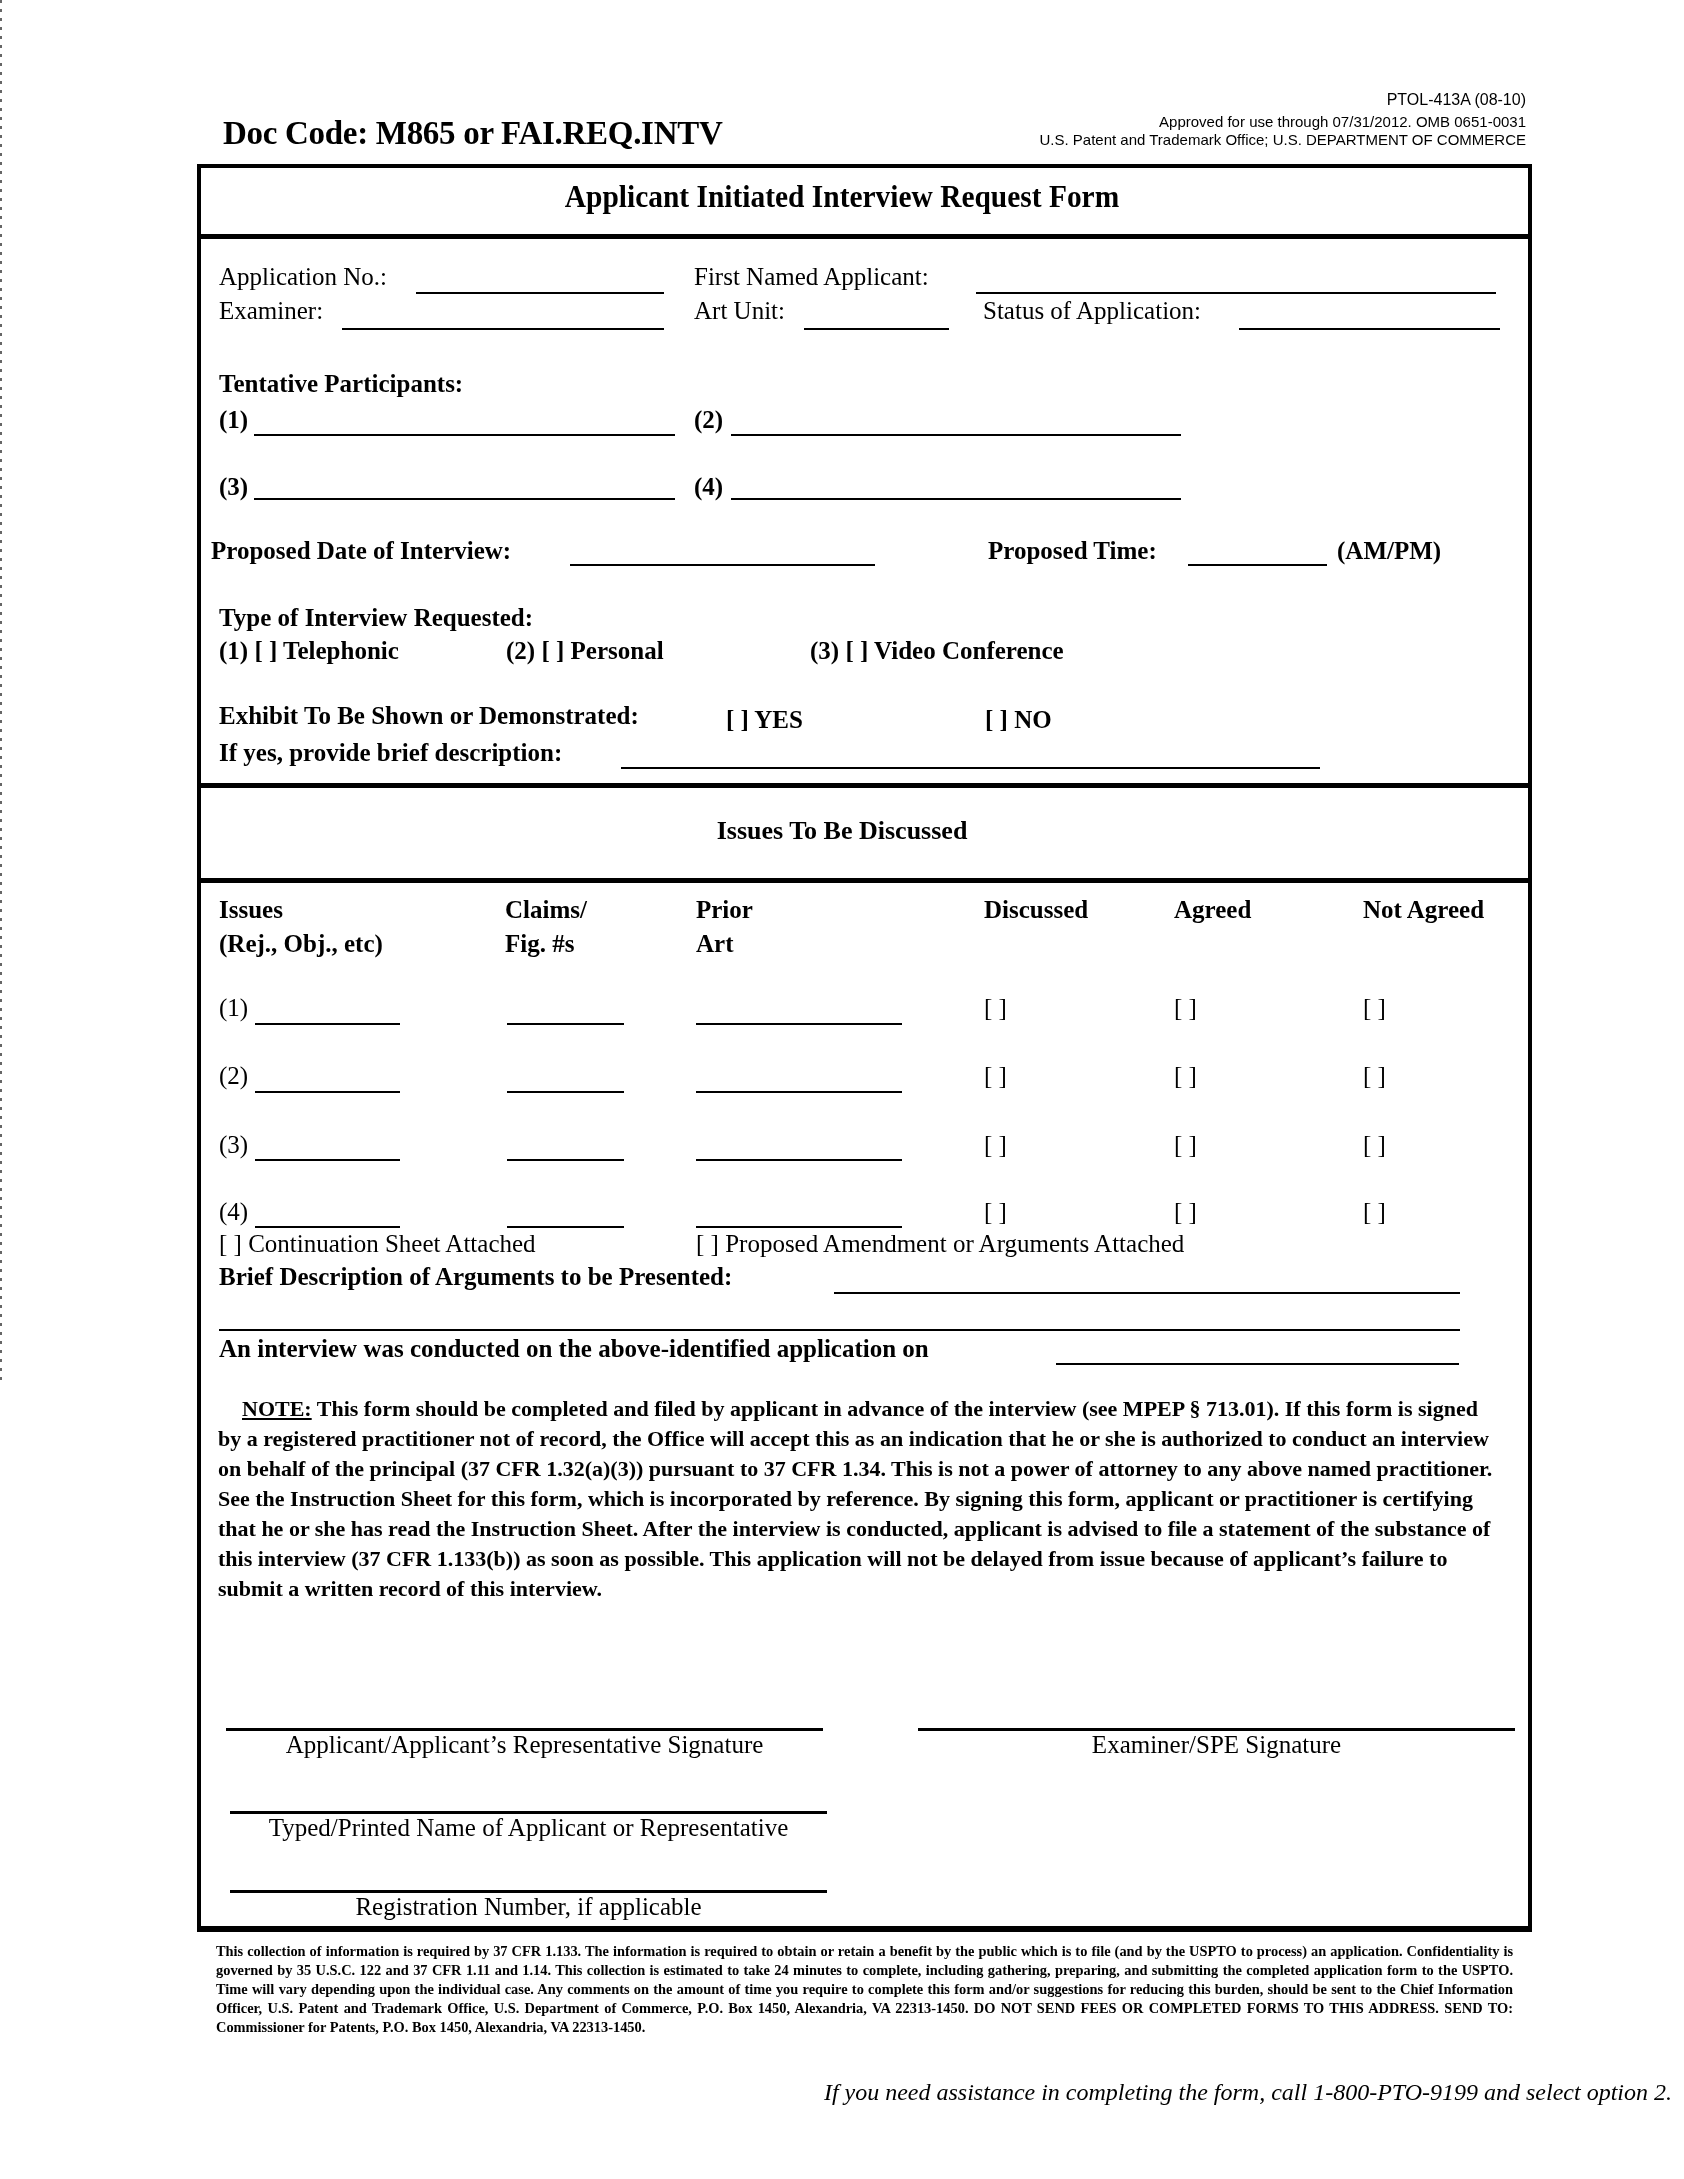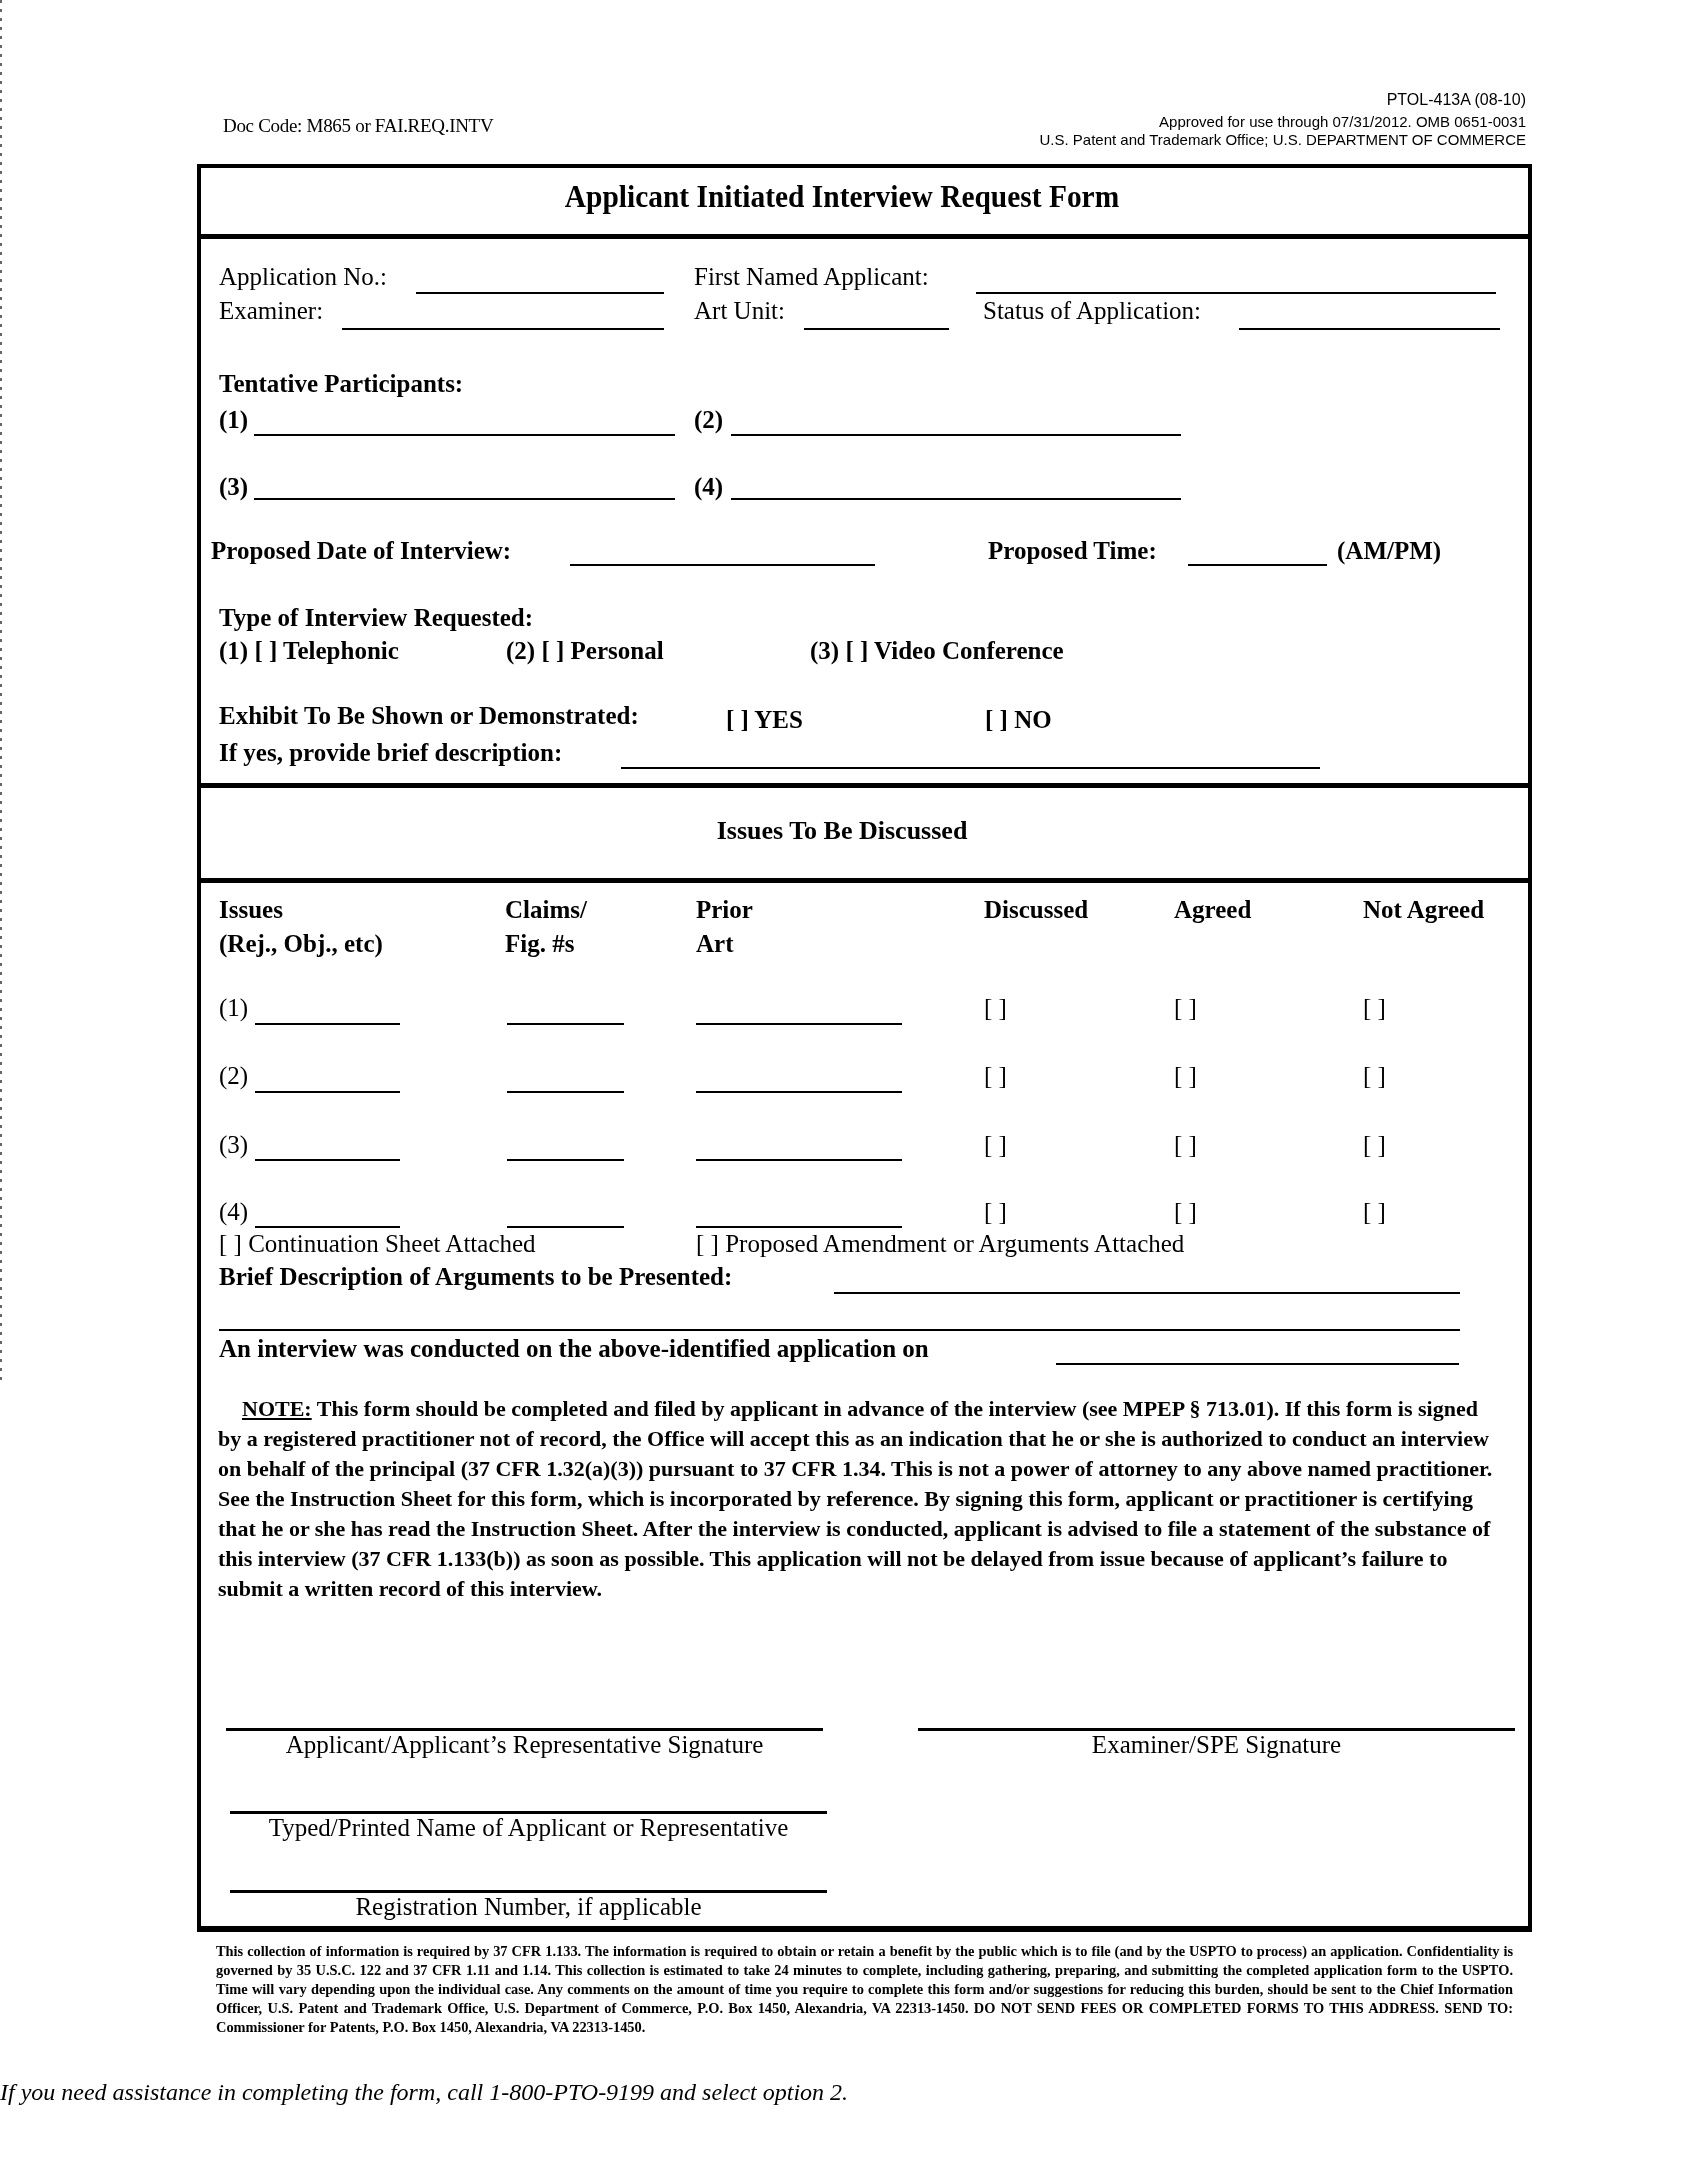--- a/index.html
+++ b/index.html
@@ -1,41 +1,41 @@
 <!DOCTYPE html>
 <html><head>
 <meta charset="utf-8">
 <style>
   html, body { margin:0; padding:0; background:#fff; }
   body { width:1684px; height:2179px; position:relative; overflow:hidden;
          font-family:"Liberation Serif", serif; color:#000; }
   .abs { position:absolute; white-space:nowrap; }
   .scan-edge { position:absolute; left:0; top:0; width:2px; height:1386px;
                background:repeating-linear-gradient(#000 0 3px, transparent 3px 9px); opacity:.6; }
-  .doc-code { left:223px; top:115px; font-size:19px; letter-spacing:-0.3px; }
+  .doc-code { left:223px; top:115px; font-size:33px; letter-spacing:-0.3px;font-weight:bold; }
   .hdr-right { right:158px; text-align:right; font-family:"Liberation Sans", sans-serif;
                font-size:15px; line-height:17px; }
   .box { position:absolute; left:197px; top:164px; width:1335px; height:1766px;
          border:4px solid #000; box-sizing:border-box; }
   .hline { position:absolute; left:197px; width:1335px; height:5px; background:#000; }
   .title { left:0; width:1684px; text-align:center; top:178px; font-size:32px; font-weight:bold;
            transform:scaleX(.92); }
   .lbl { font-size:25px; transform-origin:left center; }
   .bold { font-weight:bold; }
   .ul { position:absolute; height:2px; background:#000; }
   .ul.thin { height:1.5px; }
   .sec { left:0; width:1684px; text-align:center; font-size:26px; font-weight:bold; }
   .chk { font-size:25px; }
   .note { left:218px; width:1287px; font-size:22px; font-weight:bold; line-height:30px;
           white-space:normal; }
   .note u { text-decoration:underline;margin-left:24px; }
   .sig-lbl { font-size:25px; text-align:center; }
   .fine { left:216px; width:1297px; font-size:14.4px; font-weight:bold; line-height:19px;
           white-space:normal; text-align:justify; }
-  .help { left:0; width:1672px; text-align:left; top:2079px; font-size:24px; font-style:italic; }
+  .help { left:0; width:1672px; text-align:right; top:2079px; font-size:24px; font-style:italic; }
 </style>
 </head>
 <body>
 
 <div class="scan-edge"></div>
 
 <div class="abs doc-code">Doc Code: M865 or FAI.REQ.INTV</div>
 <div class="abs hdr-right" style="top:91px;font-size:16px;">PTOL-413A (08-10)</div>
 <div class="abs hdr-right" style="top:113px;">Approved for use through 07/31/2012. OMB 0651-0031</div>
 <div class="abs hdr-right" style="top:131px;">U.S. Patent and Trademark Office; U.S. DEPARTMENT OF COMMERCE</div>

